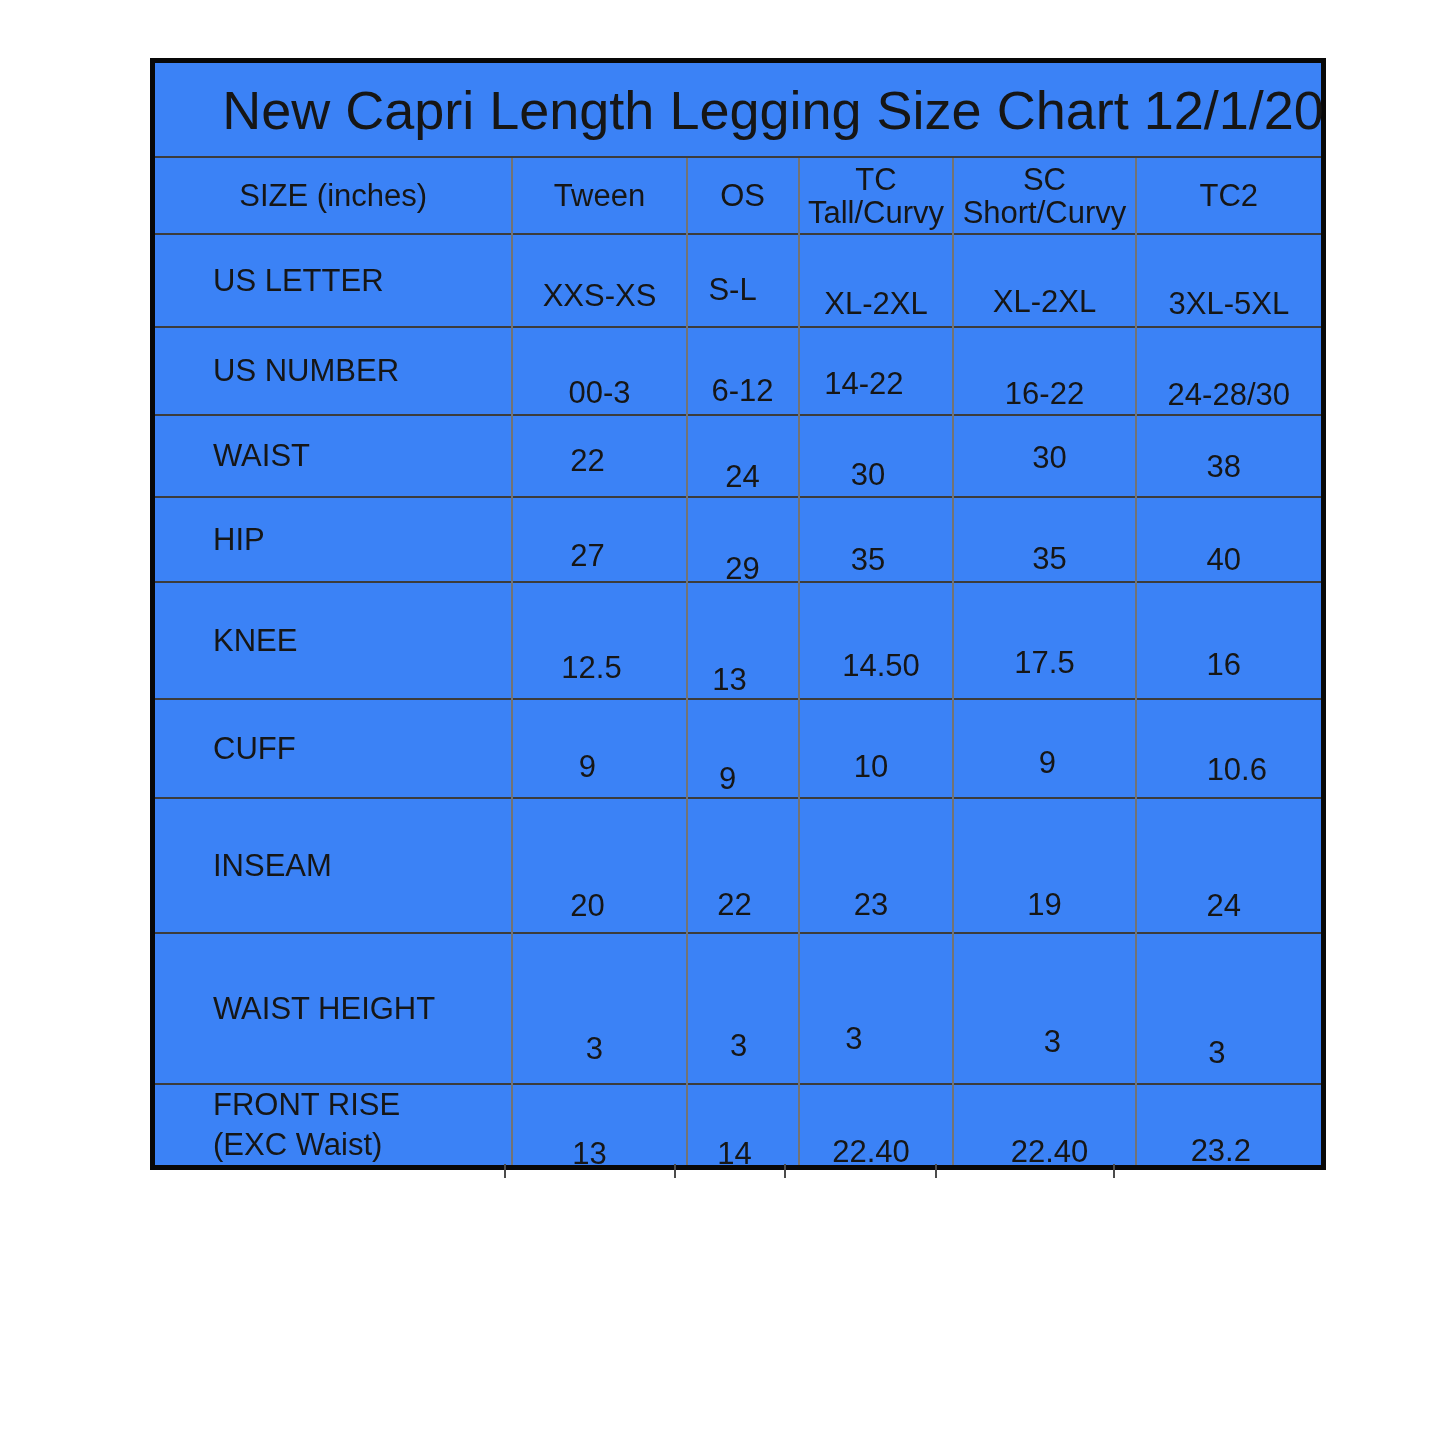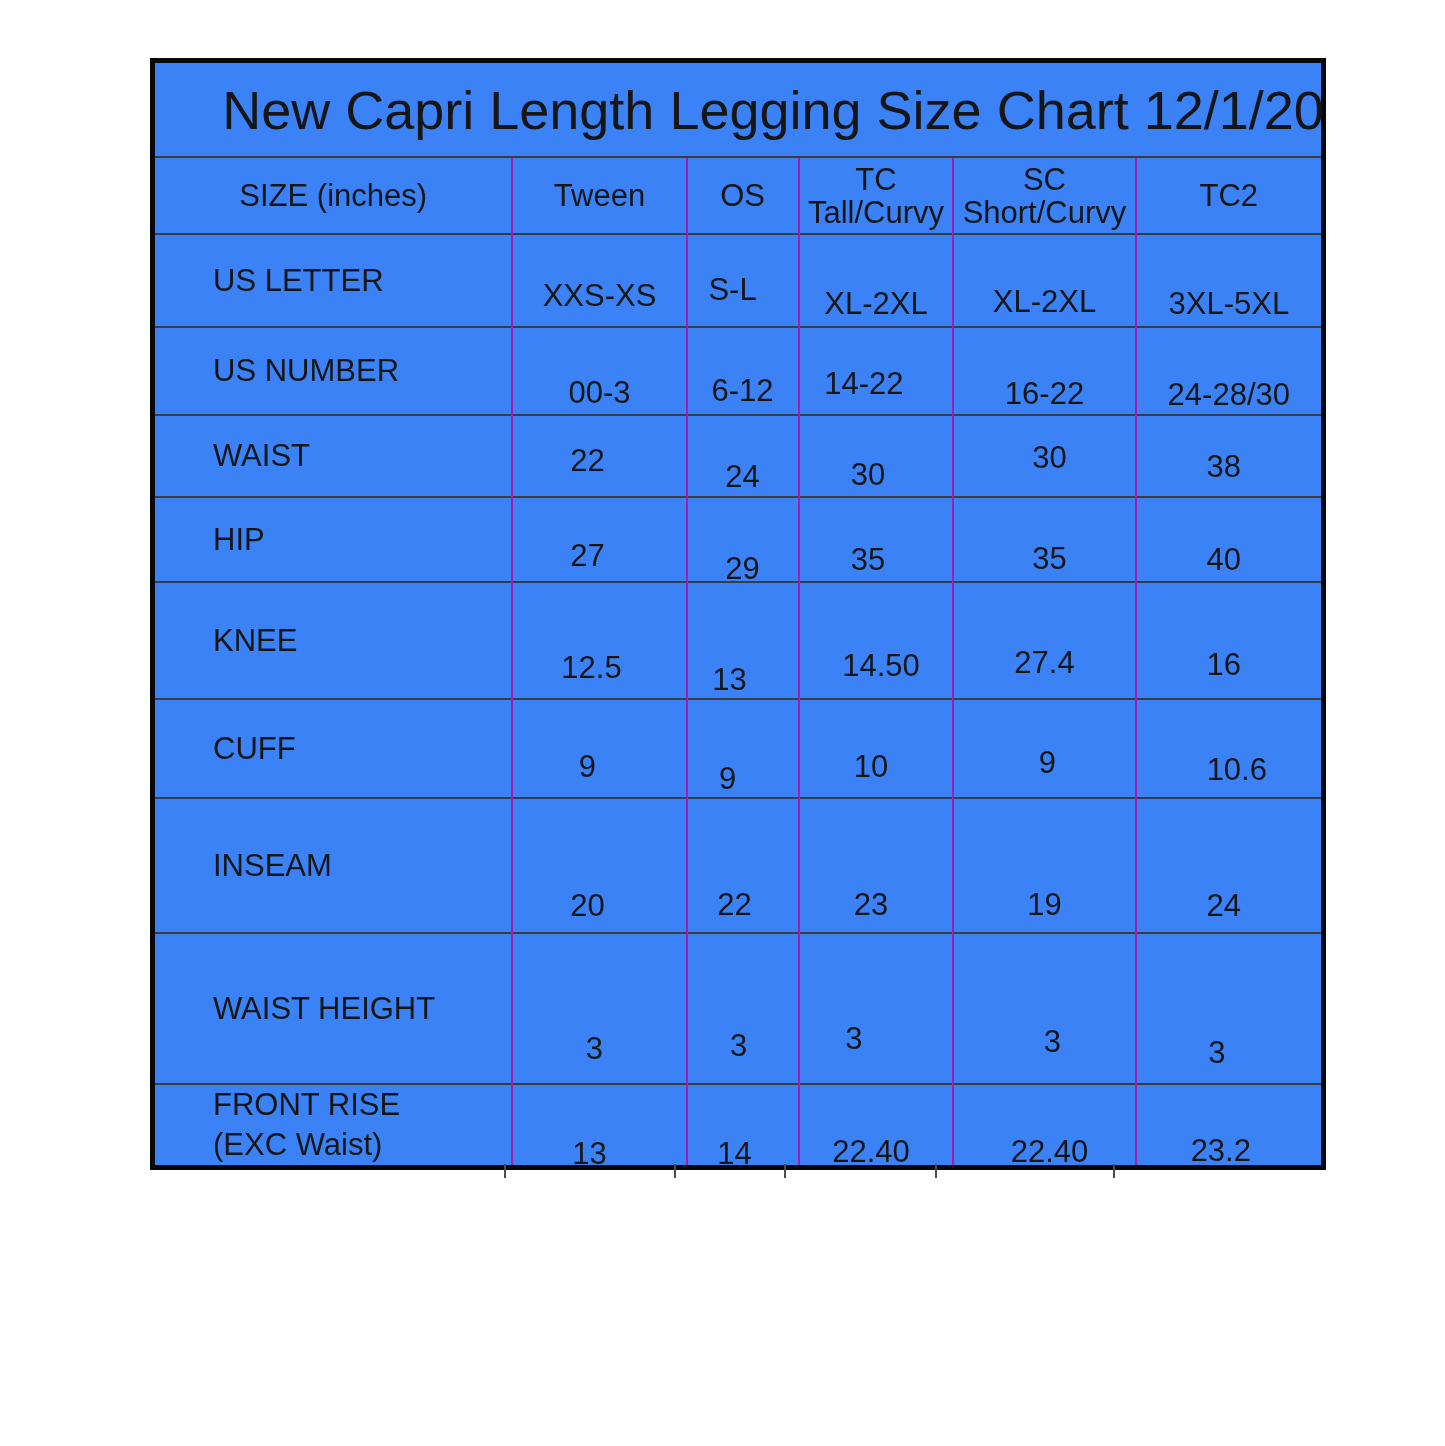--- a/index.html
+++ b/index.html
@@ -34,21 +34,21 @@
   col.c4 { width:13.28%; }
   col.c5 { width:15.63%; }
   col.c6 { width:15.90%; }
 
   thead tr { height:76px; }
   th {
     font-weight:normal; text-align:center; vertical-align:middle; padding:0;
   }
   th .hl1, th .hl2 { line-height:33px; }
 
-  th + th, td + td { border-left:2px solid #a21caf; }
+  th + th, td + td { border-left:2px solid #737373; }
   tbody tr { border-top:2px solid #3c3c3c; }
 
   td.lbl {
     text-align:left; padding:0 0 0 58px; vertical-align:middle;
     line-height:40px;
   }
   td.val { position:relative; padding:0; }
   td.val .v {
     position:absolute; left:50%; top:50%;
     transform:translate(calc(-50% + var(--dx,0px)), calc(-50% + var(--dy,0px)));
@@ -199,21 +199,21 @@
             <td class="val">
               <span class="v" style="--dx: -8px; --dy: 27px;">12.5</span>
             </td>
             <td class="val">
               <span class="v" style="--dx: -13px; --dy: 39px;">13</span>
             </td>
             <td class="val">
               <span class="v" style="--dx: 5px; --dy: 25px;">14.50</span>
             </td>
             <td class="val">
-              <span class="v" style="--dx: 0px; --dy: 22px;">27.4</span>
+              <span class="v" style="--dx: 0px; --dy: 22px;">17.5</span>
             </td>
             <td class="val">
               <span class="v" style="--dx: -5px; --dy: 24px;">16</span>
             </td>
           </tr>
           <tr style="height: 99px;">
             <td class="lbl">
               <div>CUFF</div>
             </td>
             <td class="val">

